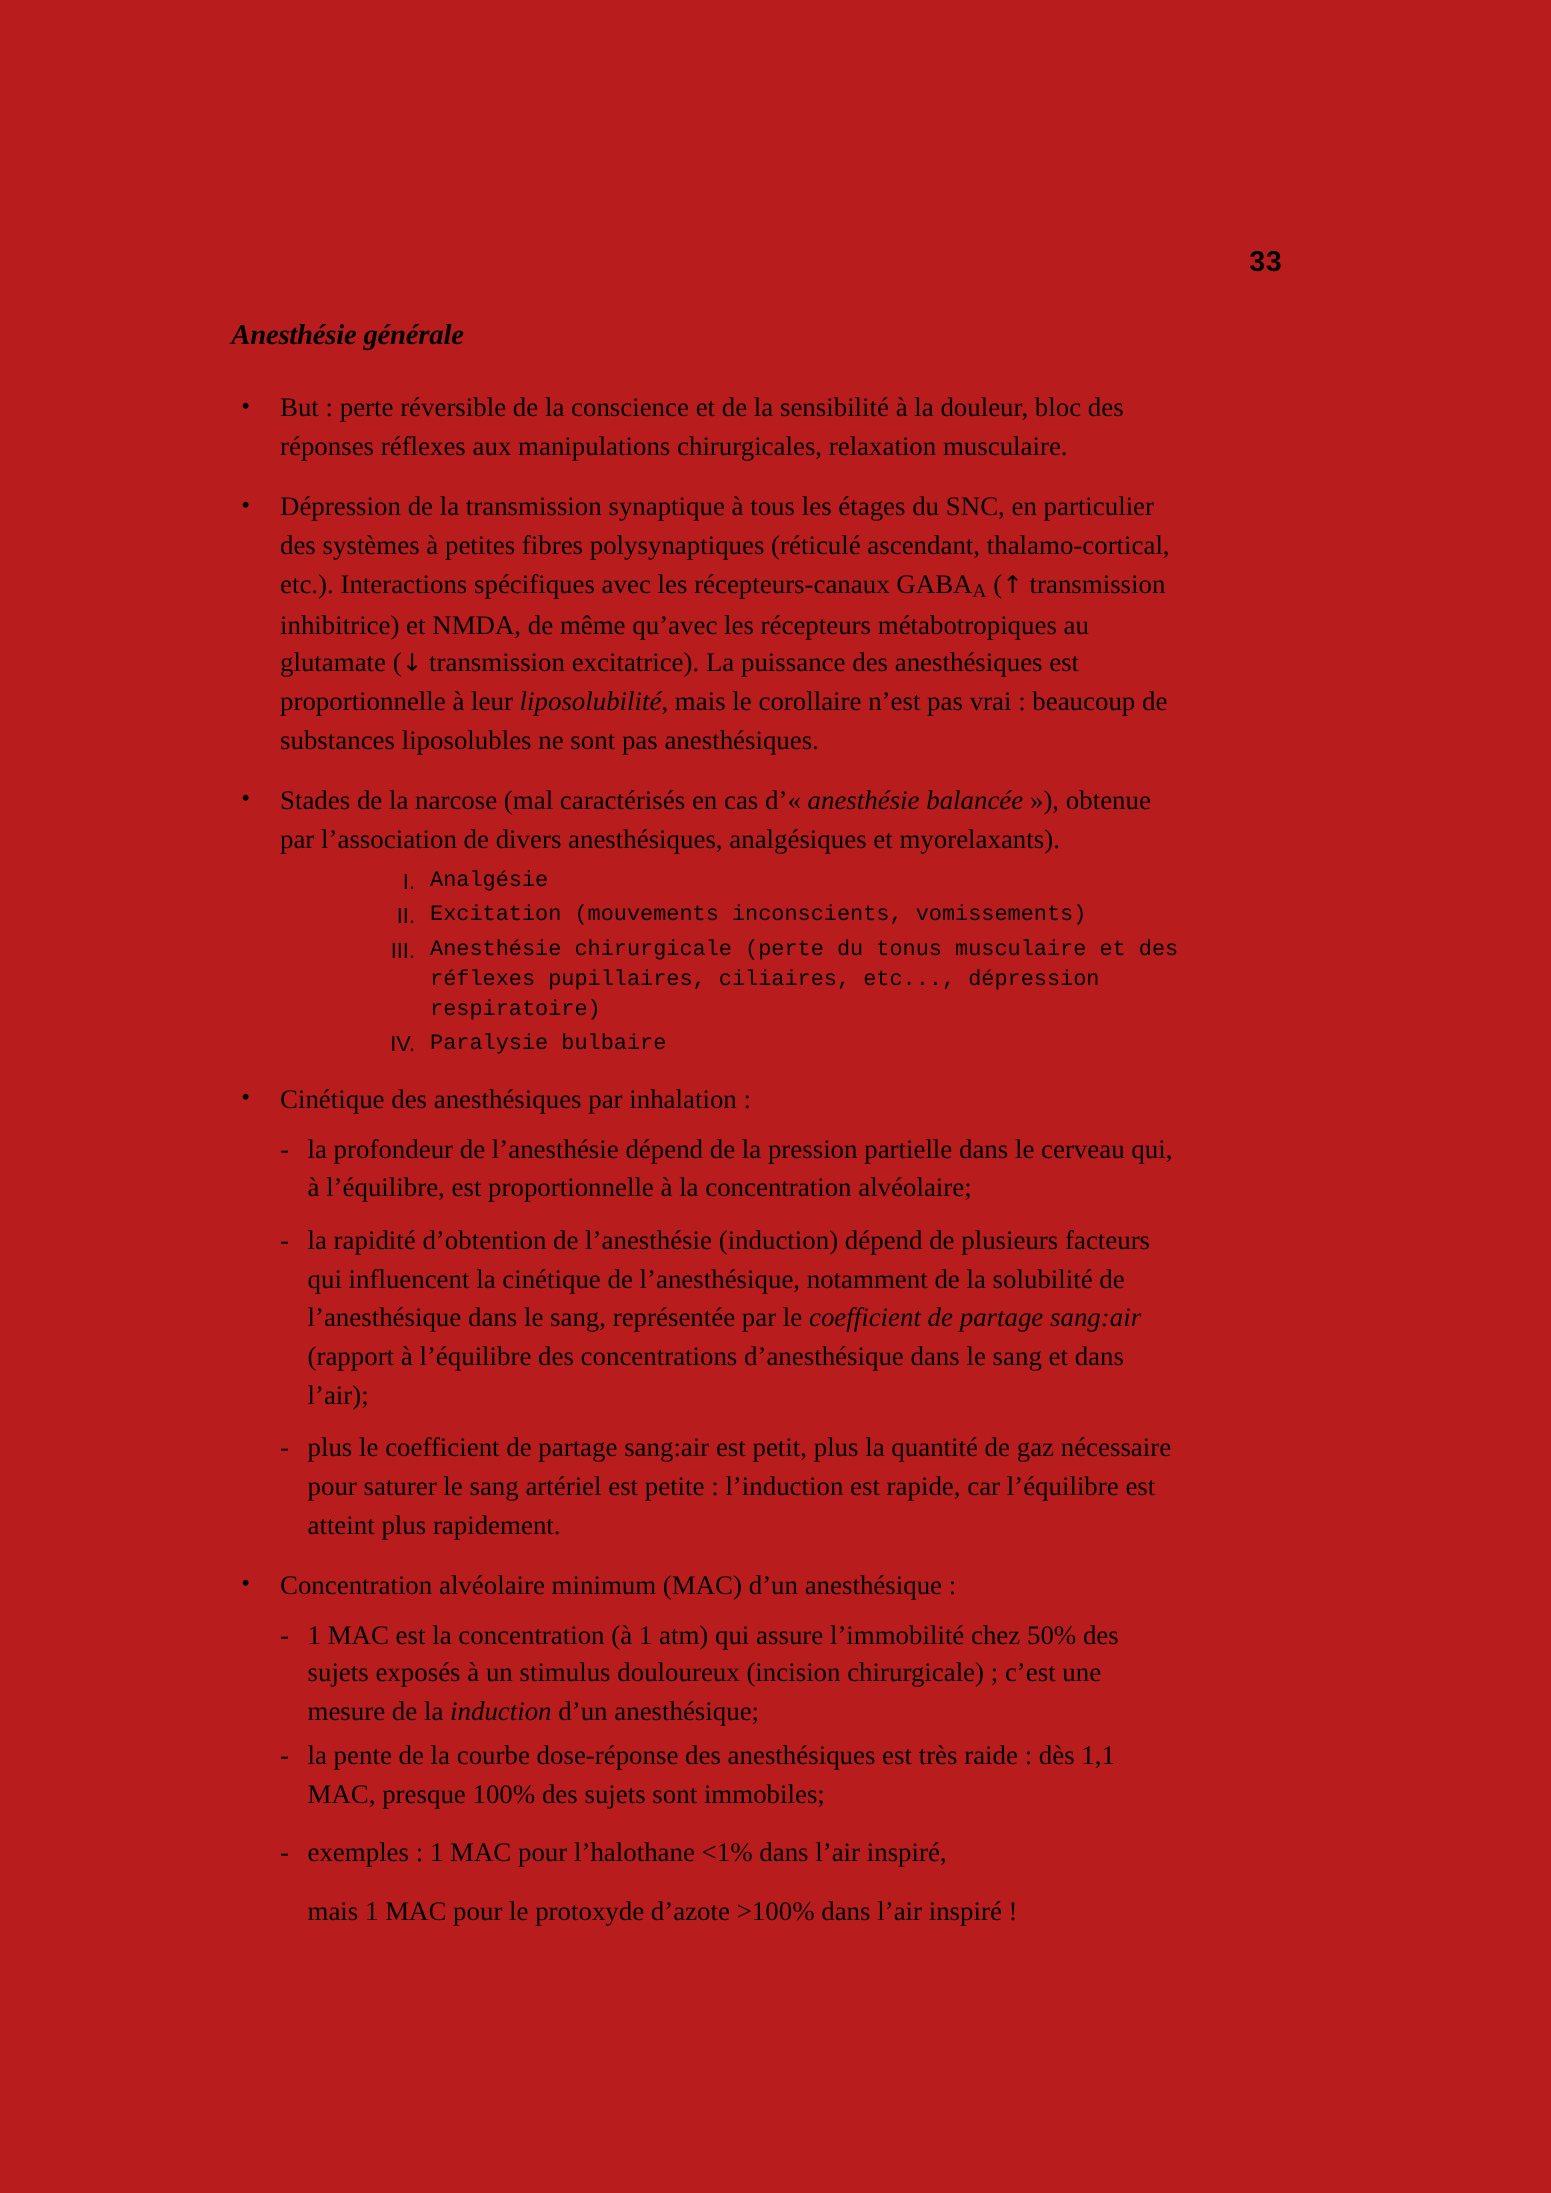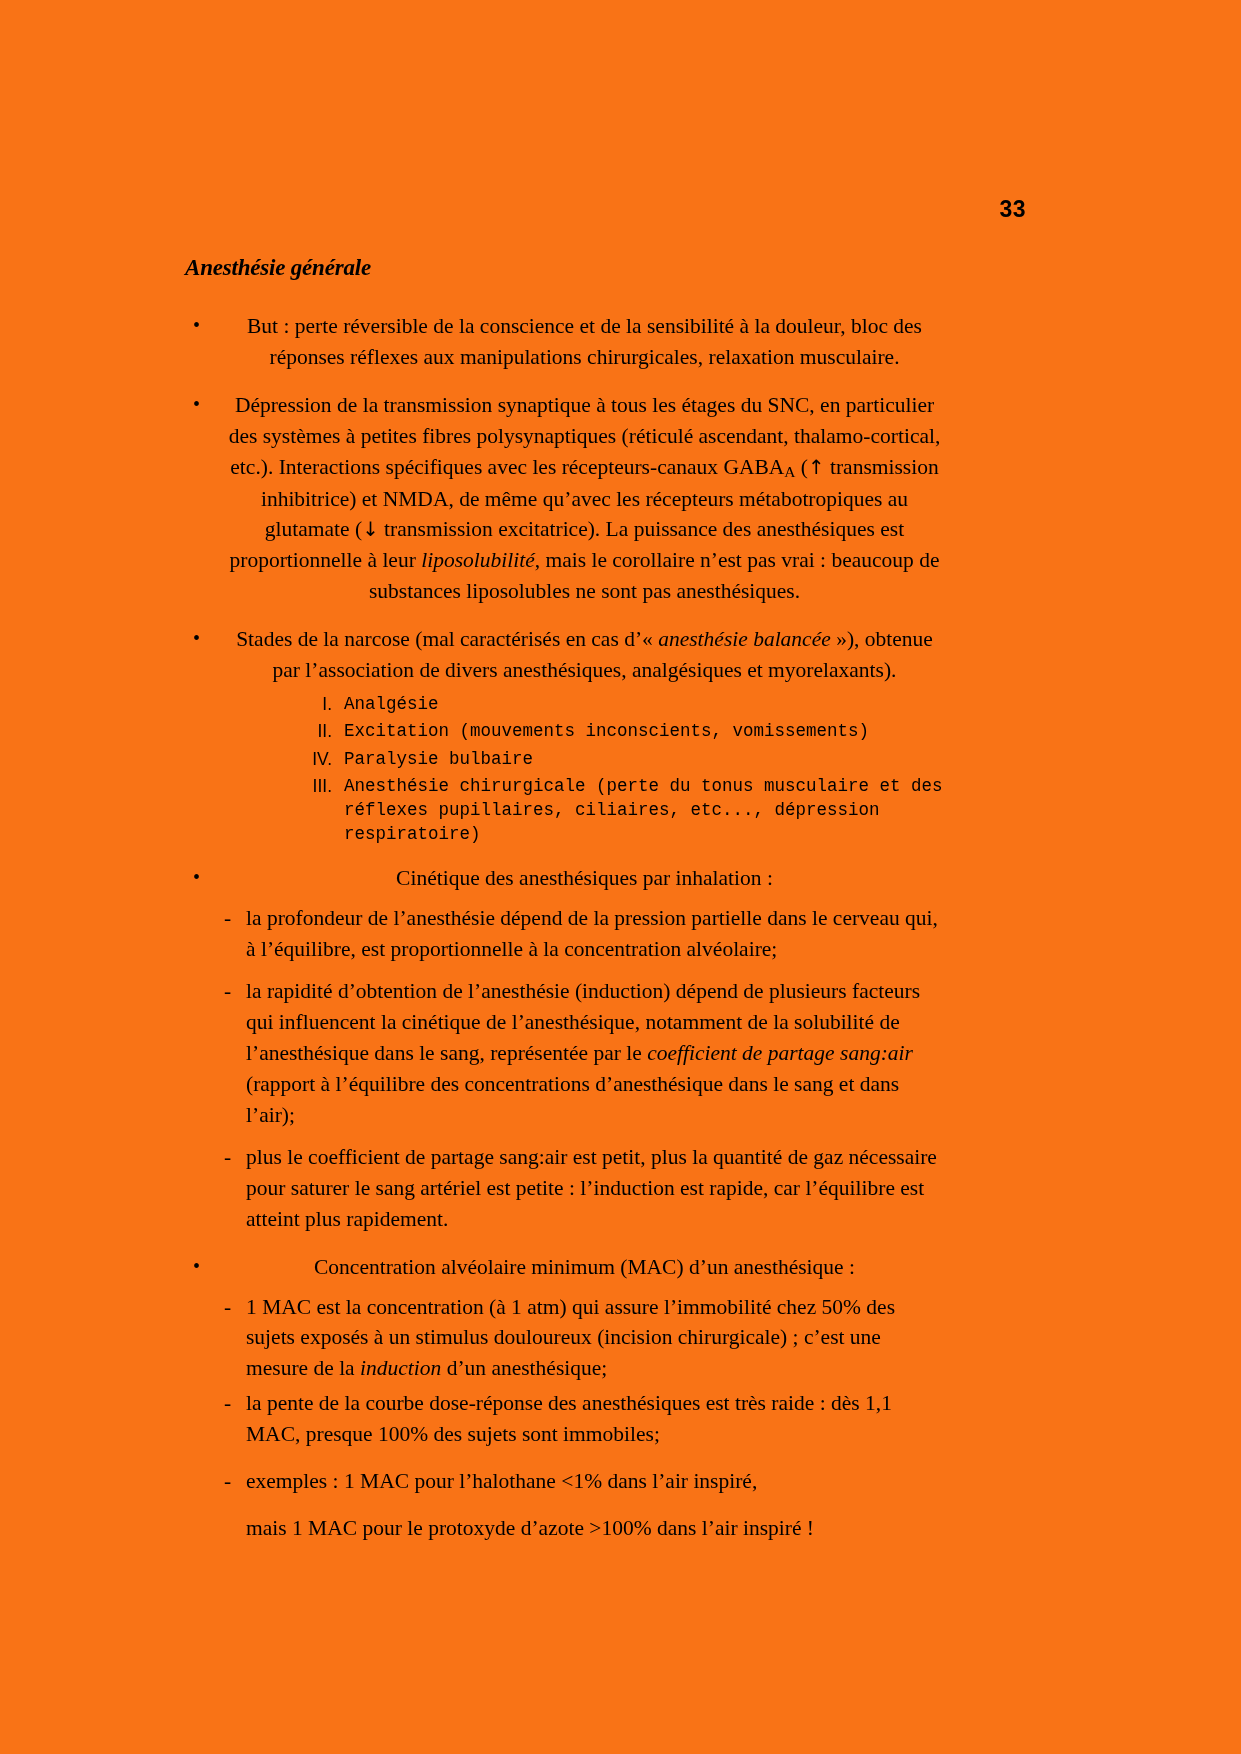--- a/index.html
+++ b/index.html
@@ -4,21 +4,21 @@
 <style>
   html, body {
     margin: 0;
     padding: 0;
     background: #ffffff;
   }
   .page {
     position: relative;
     width: 1241px;
     height: 1754px;
-    background: #f97316;
+    background: #b91c1c;
     overflow: hidden;
   }
   .page-number {
     position: absolute;
     top: 196px;
     right: 215px;
     font-family: "Liberation Sans", sans-serif;
     font-weight: bold;
     font-size: 23px;
     color: #000000;
@@ -56,21 +56,20 @@
   }
   .bullet-item > .bullet-dot {
     position: absolute;
     left: 8px;
     top: 0;
     font-size: 20px;
     line-height: 1.44;
   }
   .bullet-text {
     display: block;
-    text-align: center;
   }
   i, .ital {
     font-style: italic;
     margin-top: 32px;
   }
   sub {
     font-size: 0.72em;
     vertical-align: -0.22em;
   }
   .arrow {
@@ -160,26 +159,26 @@
         <ol class="roman-list">
           <li class="roman-item">
             <span class="roman-num">I.</span>
             <span class="roman-label">Analgésie</span>
           </li>
           <li class="roman-item">
             <span class="roman-num">II.</span>
             <span class="roman-label">Excitation (mouvements inconscients, vomissements)</span>
           </li>
           <li class="roman-item">
+            <span class="roman-num">III.</span>
+            <span class="roman-label">Anesthésie chirurgicale (perte du tonus musculaire et des réflexes pupillaires, ciliaires, etc..., dépression respiratoire)</span>
+          </li>
+          <li class="roman-item">
             <span class="roman-num">IV.</span>
             <span class="roman-label">Paralysie bulbaire</span>
-          </li>
-          <li class="roman-item">
-            <span class="roman-num">III.</span>
-            <span class="roman-label">Anesthésie chirurgicale (perte du tonus musculaire et des réflexes pupillaires, ciliaires, etc..., dépression respiratoire)</span>
           </li>
         </ol>
       </li>
 
       <li class="bullet-item">
         <span class="bullet-dot">•</span>
         <span class="bullet-text">Cinétique des anesthésiques par inhalation :</span>
 
         <ul class="dash-list">
           <li class="dash-item">

